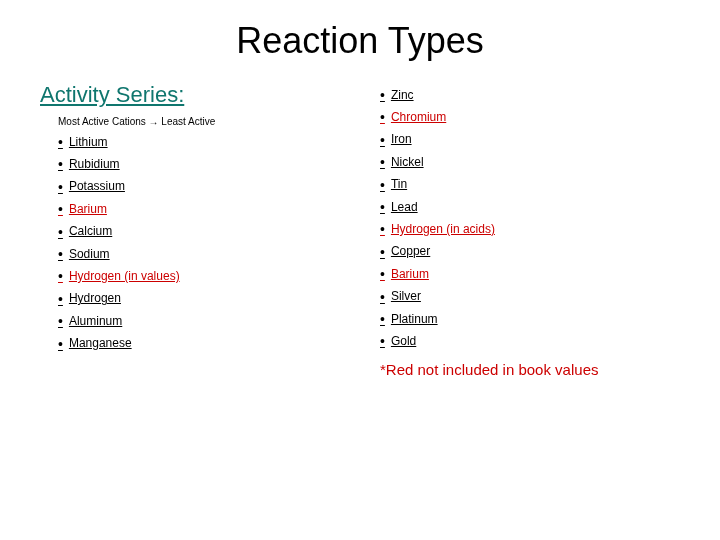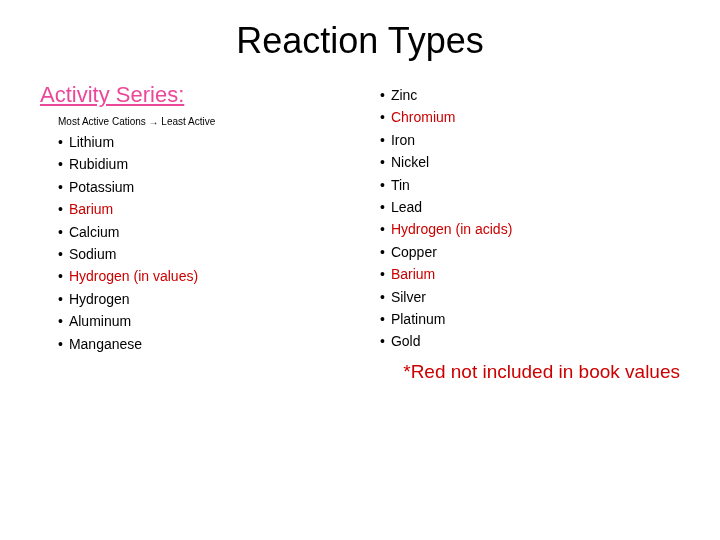--- a/index.html
+++ b/index.html
@@ -44,65 +44,65 @@
       flex: 1;
       padding-left: 10px;
       display: flex;
       flex-direction: column;
     }
 
     .section-title {
       font-size: 22px;
       font-weight: normal;
       margin-bottom: 8px;
-      color: #ec4899;
+      color: #0f766e;
       text-decoration: underline;
     }
 
     .subtitle {
       font-size: 10px;
       color: #000;
       margin-bottom: 4px;
     }
 
     .bullet-list {
       list-style: none;
       padding: 0;
       margin: 0;
     }
 
     .bullet-list li {
-      font-size: 14px;
+      font-size: 12px;
       color: #000;
       line-height: 1.6;
       display: flex;
       align-items: center;
       gap: 6px;
+      text-decoration: underline;
     }
 
     .bullet-list li::before {
       content: "•";
       color: #000;
       font-size: 14px;
       flex-shrink: 0;
     }
 
     .bullet-list li.red {
       color: #cc0000;
     }
 
     .right-list {
       margin-top: 2px;
     }
 
     .footnote {
-      font-size: 19px;
+      font-size: 15px;
       color: #cc0000;
       margin-top: 8px;
-      text-align: right;
     }
 
     .indent {
       padding-left: 18px;
     }
   </style>
 </head>
 <body>
 
 <div class="page">

